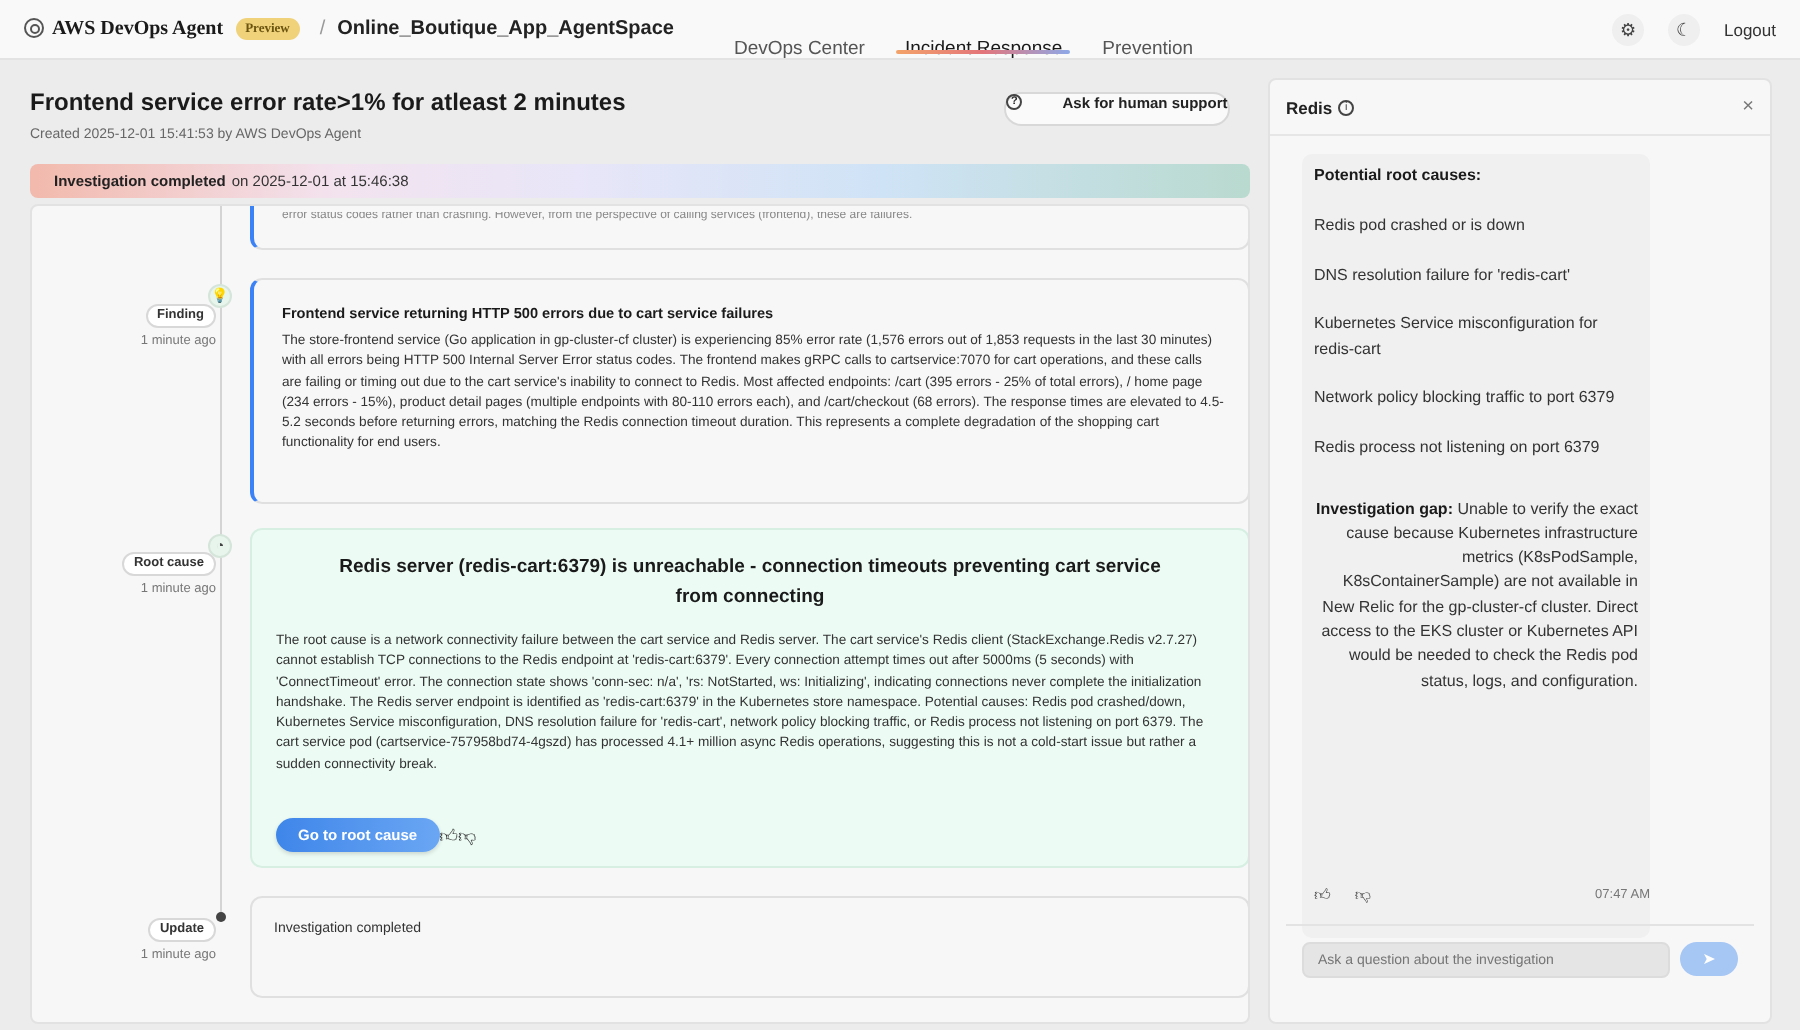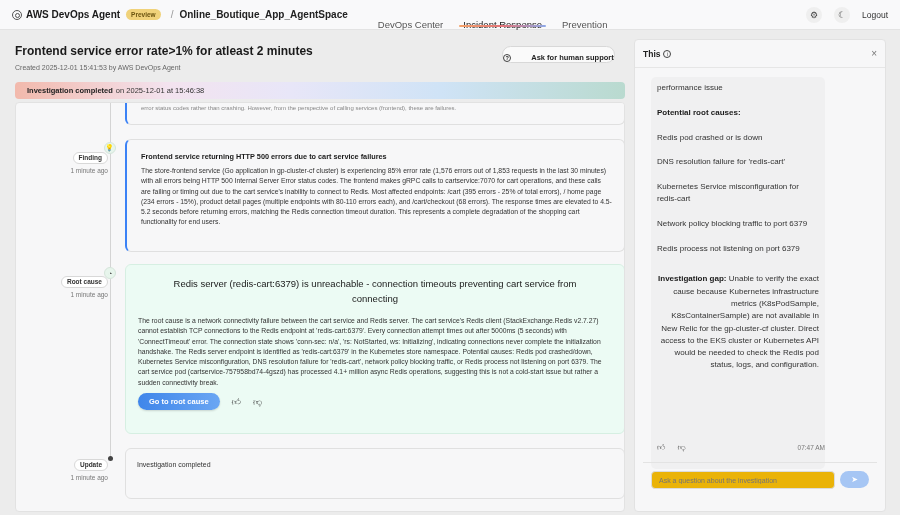--- a/index.html
+++ b/index.html
@@ -1,38 +1,38 @@
 <!DOCTYPE html>
 <html><head>
 <meta charset="utf-8">
 <style>
   * { box-sizing: border-box; margin: 0; padding: 0; }
   html, body { width: 900px; height: 515px; overflow: hidden; }
   body { font-family: "Liberation Sans", sans-serif; background: #ececec; color: #1a1a1a; position: relative; }
 
   
   .topnav { position: absolute; left: 0; top: 0; width: 900px; height: 30px; background: #f9f9fa; border-bottom: 1px solid #e3e3e3; display: flex; align-items: center; padding: 0 12px; }
-  .brand { display: flex; align-items: center; font-weight: bold; font-size: 10px; color: #1a1a1a; }
+  .brand { display: flex; align-items: flex-start; font-weight: bold; font-size: 10px; color: #1a1a1a; font-family: Liberation Serif, serif; }
   .brand-icon { width: 10px; height: 10px; border: 1.3px solid #555; border-radius: 50%; margin-right: 4px; position: relative; }
   .brand-icon::after { content: ""; position: absolute; left: 2px; top: 2px; width: 3px; height: 3px; border: 1px solid #555; border-radius: 50%; }
   .preview-badge { margin-left: 6px; background: #f0d27a; color: #6b5410; font-size: 6.5px; font-weight: bold; padding: 2px 5px; border-radius: 8px; }
   .crumb-sep { margin: 0 6px 0 10px; color: #999; font-size: 10px; }
   .crumb { font-size: 10px; font-weight: bold; color: #222; }
   .navtabs { display: flex; margin-left: 22px; height: 30px; align-items: flex-end; }
   .navtab { font-size: 9.5px; color: #555; padding: 0 8px; display: flex; align-items: center; position: relative; margin-right: 4px; }
   .navtab.active { color: #1a1a1a; margin-top: 26px; }
   .navtab.active::after { content: ""; position: absolute; left: 4px; right: 4px; bottom: 3px; height: 1.5px; background: linear-gradient(90deg, #f3a36a, #e3757a, #8da9e8); border-radius: 1px; }
   .nav-right { margin-left: auto; display: flex; align-items: center; gap: 12px; }
   .icon-btn { width: 16px; height: 16px; border-radius: 50%; background: #efefef; display: flex; align-items: center; justify-content: center; font-size: 9px; color: #444; }
   .logout { font-size: 8.5px; color: #333; }
 
   
   .page-title { position: absolute; left: 15px; top: 44px; font-size: 12px; font-weight: bold; color: #1a1a1a; }
   .page-sub { position: absolute; left: 15px; top: 64px; font-size: 7px; color: #666; }
-  .ask-btn { position: absolute; left: 502px; top: 46px; width: 113px; height: 17px; background: #fafafa; border: 1px solid #d8d8d8; border-radius: 9px; display: flex; align-items: flex-end; justify-content: center; font-size: 7.5px; font-weight: bold; color: #222; gap: 20px; }
+  .ask-btn { position: absolute; left: 502px; top: 46px; width: 113px; height: 17px; background: #fafafa; border: 1px solid #d8d8d8; border-radius: 9px; display: flex; align-items: flex-start; justify-content: center; font-size: 7.5px; font-weight: bold; color: #222; gap: 20px; }
   .ask-icon { width: 8px; height: 8px; border: 1px solid #444; border-radius: 50%; font-size: 5.5px; display: flex; align-items: center; justify-content: center; }
   .status-banner { position: absolute; left: 15px; top: 82px; width: 610px; height: 17px; border-radius: 4px; background: linear-gradient(90deg, #f2b9ac 0%, #f3e3ef 25%, #e8e6f8 45%, #cfe3f6 70%, #b9dacf 100%); display: flex; align-items: center; padding-left: 12px; font-size: 7.5px; color: #333; }
   .status-banner b { color: #222; margin-right: 3px; }
 
   .timeline-panel { position: absolute; left: 15px; top: 102px; width: 610px; height: 410px; background: #f7f7f8; border: 1px solid #e2e2e2; border-radius: 4px; overflow: hidden; }
   .tl-line { position: absolute; left: 94px; top: 0; width: 1px; height: 358px; background: #d4d4d4; }
 
   .tl-label { position: absolute; right: 516px; text-align: right; }
   .tl-badge { display: inline-block; font-size: 6.5px; font-weight: bold; color: #333; background: #fff; border: 1px solid #d8d8d8; border-radius: 8px; padding: 1.5px 5px; }
   .tl-time { font-size: 6.5px; color: #777; margin-top: 3px; }
@@ -43,41 +43,41 @@
   .card.blueleft { border-left: 2px solid #3b82f6; }
   .card.green { background: #ecfbf4; border-color: #d6efe2; }
   .card-top-fragment { top: -10px; height: 32px; }
   .frag-text { position: absolute; left: 14px; top: 12px; font-size: 6px; color: #888; white-space: nowrap; overflow: hidden; width: 460px; height: 6px; line-height: 5px; }
 
   .finding-card { top: 36px; height: 113px; padding: 12px 12px 0 14px; }
   .card-title { font-size: 7.3px; font-weight: bold; color: #1a1a1a; margin-bottom: 5px; }
   .card-body { font-size: 6.8px; line-height: 10.3px; color: #333; }
 
   .root-card { top: 161px; height: 170px; padding: 12px 12px 0 12px; }
-  .root-title { font-size: 9.5px; font-weight: normal; text-align: center; color: #1a1a1a; line-height: 14.5px; padding: 0 20px; margin-bottom: 10px; }
-  .root-actions { display: flex; align-items: center; margin-top: 5px; gap: 12px; }
+  .root-title { font-size: 9.5px; font-weight: bold; text-align: center; color: #1a1a1a; line-height: 14.5px; padding: 0 20px; margin-bottom: 10px; }
+  .root-actions { display: flex; align-items: center; margin-top: 21px; }
   .goto-btn { background: linear-gradient(90deg, #3f86ea, #6aa6f3); color: #fff; font-size: 7.5px; font-weight: bold; padding: 4px 11px; border-radius: 9px; box-shadow: 0 1px 2px rgba(0,0,0,0.15); }
   .thumb { font-size: 9px; color: #333; }
 
   .update-card { top: 345px; height: 51px; padding: 12px 12px 0 11px; }
   .update-body { font-size: 7px; color: #333; }
 
   
   .chat-panel { position: absolute; left: 634px; top: 39px; width: 252px; height: 473px; background: #f7f7f8; border: 1px solid #e2e2e2; border-radius: 4px; }
   .chat-header { height: 28px; border-bottom: 1px solid #e6e6e6; display: flex; align-items: center; padding: 0 8px; }
   .chat-title { font-size: 8.5px; font-weight: bold; color: #222; }
   .info-icon { width: 8px; height: 8px; border: 1px solid #444; border-radius: 50%; font-size: 5.5px; display: inline-flex; align-items: center; justify-content: center; margin-left: 3px; color: #444; }
   .chat-close { margin-left: auto; font-size: 10px; color: #777; }
   .chat-bubble { position: absolute; left: 16px; top: 37px; width: 174px; height: 392px; background: #f0f0f1; border-radius: 5px; padding: 5px 6px; font-size: 8px; color: #333; line-height: 12.3px; overflow: hidden; }
   .chat-bubble p { margin-bottom: 12.5px; }
   .chat-bubble .bold { font-weight: bold; color: #1a1a1a; }
   .chat-meta { position: absolute; left: 22px; top: 403px; width: 168px; display: flex; align-items: center; gap: 12px; font-size: 8px; color: #444; }
   .chat-time { margin-left: auto; font-size: 6.5px; color: #777; }
   .chat-divider { position: absolute; left: 8px; right: 8px; top: 422px; height: 1px; background: #e3e3e3; }
-  .chat-input { position: absolute; left: 16px; top: 431px; width: 184px; height: 18px; background: #eab308; border: 1px solid #dcdcdc; border-radius: 4px; font-size: 7px; color: #555; padding: 0 7px; display: flex; align-items: center; font-family: "Liberation Sans", sans-serif; }
+  .chat-input { position: absolute; left: 16px; top: 431px; width: 184px; height: 18px; background: #e5e5e5; border: 1px solid #dcdcdc; border-radius: 4px; font-size: 7px; color: #555; padding: 0 7px; display: flex; align-items: center; font-family: "Liberation Sans", sans-serif; }
   .send-btn { position: absolute; left: 205px; top: 431px; width: 29px; height: 17px; border-radius: 9px; background: #a6c6f4; display: flex; align-items: center; justify-content: center; color: #fff; font-size: 8px; }
 </style>
 </head>
 <body>
 
 <div class="topnav">
   <div class="brand">
     <span class="brand-icon"></span>
     <span>AWS DevOps Agent</span>
     <span class="preview-badge">Preview</span>
@@ -144,26 +144,25 @@
     <div class="tl-time">1 minute ago</div>
   </div>
   <div class="tl-dot-small" style="top:353px;"></div>
   <div class="card update-card">
     <div class="update-body">Investigation completed</div>
   </div>
 </div>
 
 <div class="chat-panel">
   <div class="chat-header">
-    <span class="chat-title">This</span>
+    <span class="chat-title">Redis</span>
     <span class="info-icon">i</span>
     <span class="chat-close">×</span>
   </div>
   <div class="chat-bubble">
-    <p>performance issue</p>
     <p class="bold">Potential root causes:</p>
     <p>Redis pod crashed or is down</p>
     <p>DNS resolution failure for 'redis-cart'</p>
     <p>Kubernetes Service misconfiguration for redis-cart</p>
     <p>Network policy blocking traffic to port 6379</p>
     <p>Redis process not listening on port 6379</p>
     <p style="margin-top:18px;text-align:right;"><span class="bold">Investigation gap:</span> <span>Unable to verify the exact cause because Kubernetes infrastructure metrics (K8sPodSample, K8sContainerSample) are not available in New Relic for the gp-cluster-cf cluster. Direct access to the EKS cluster or Kubernetes API would be needed to check the Redis pod status, logs, and configuration.</span></p>
   </div>
   <div class="chat-meta">
     <span>👍︎</span>

